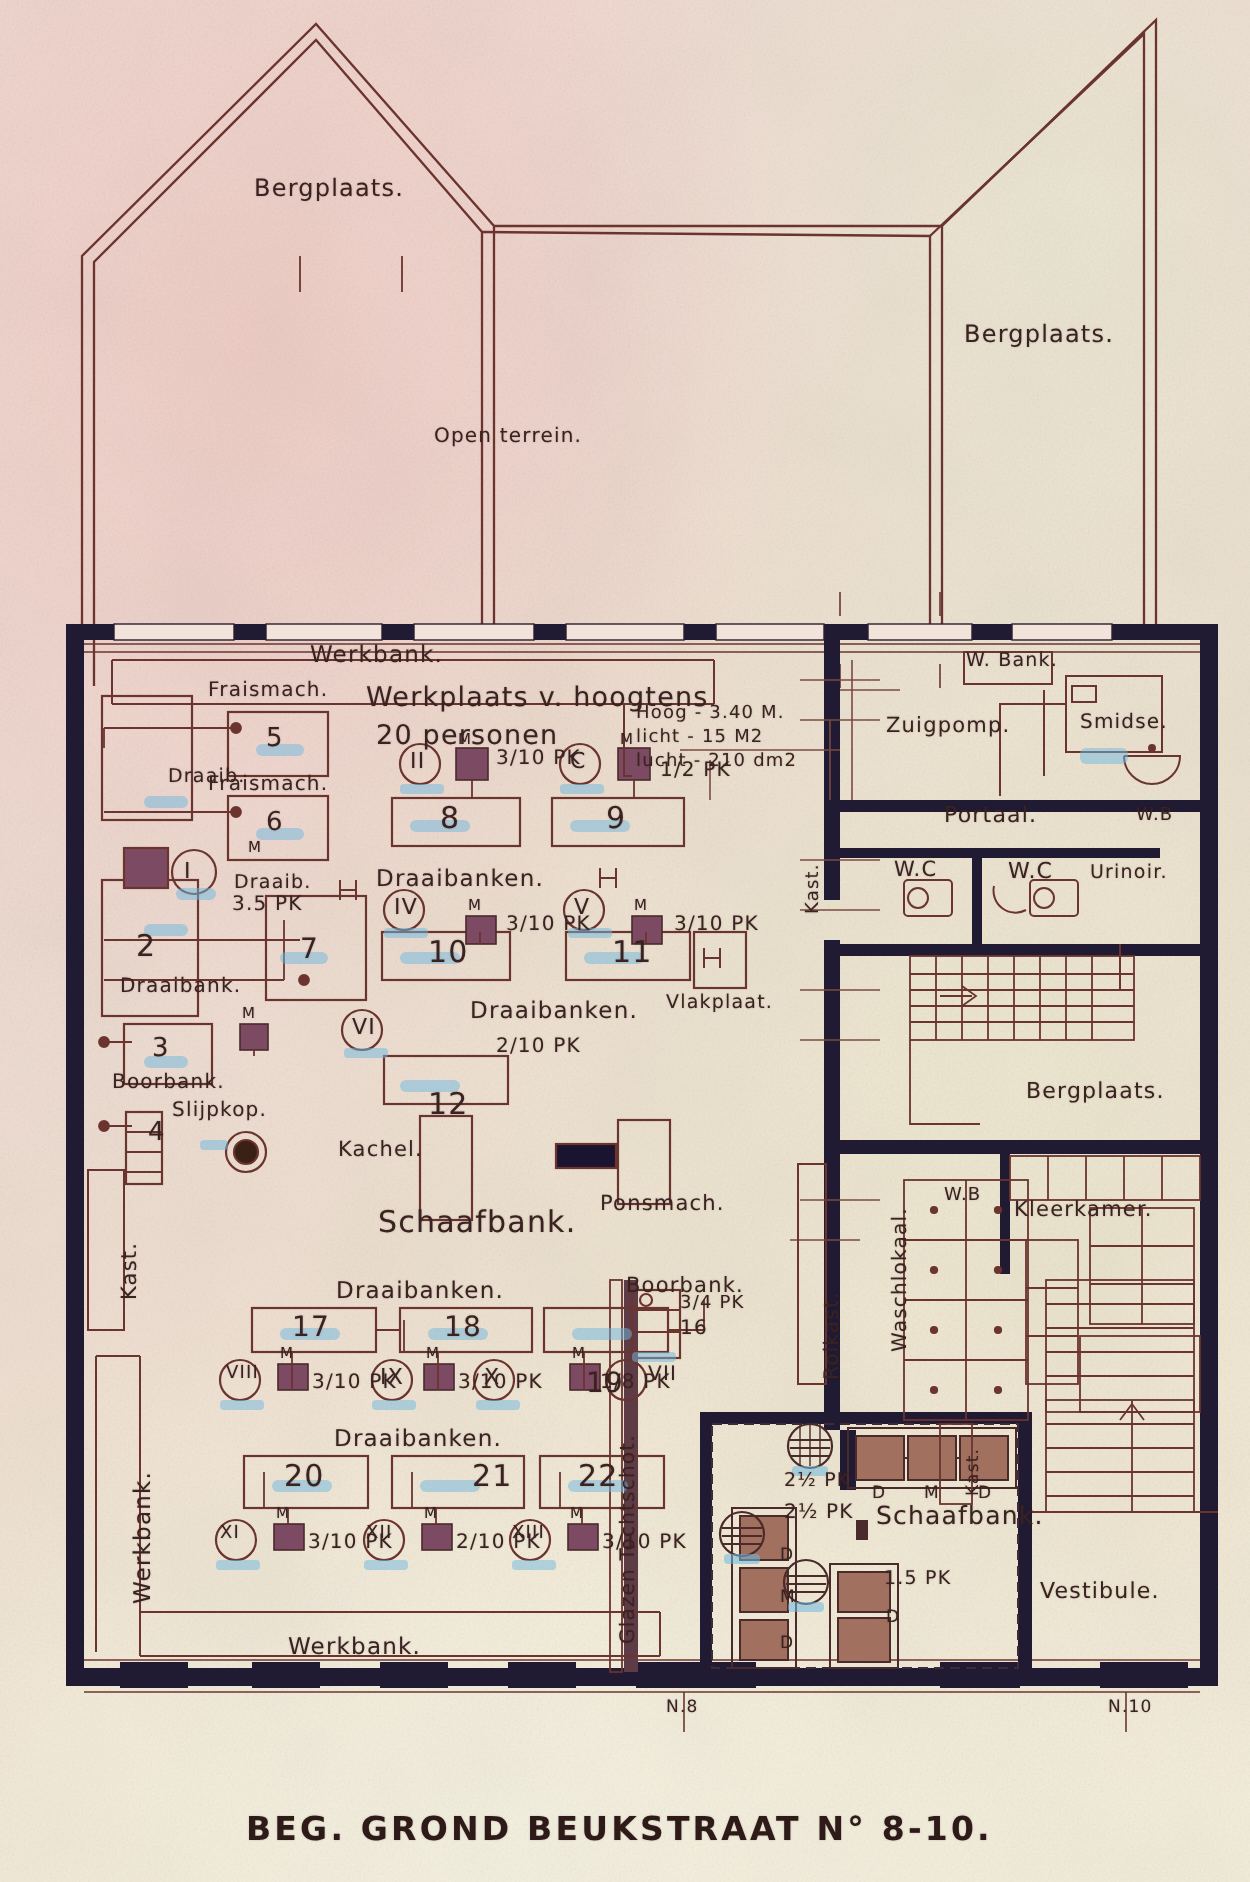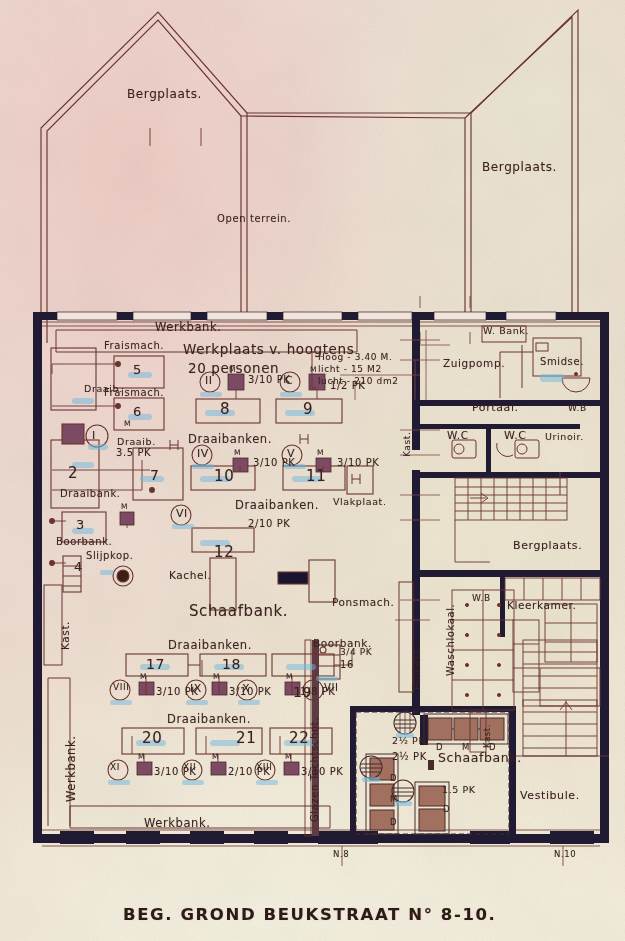--- a/index.html
+++ b/index.html
@@ -472,21 +472,21 @@
   <div class="lbl" style="left:117px;top:437px;font-size:9.5px;">Draaib.</div>
   <div class="lbl" style="left:60px;top:489px;font-size:10px;">Draaibank.</div>
   <div class="lbl" style="left:56px;top:537px;font-size:10px;">Boorbank.</div>
   <div class="lbl" style="left:86px;top:551px;font-size:10px;">Slijpkop.</div>
   <div class="lbl" style="left:141px;top:570px;font-size:10.5px;margin-left:28px;">Kachel.</div>
 
   <div class="lbl" style="left:188px;top:434px;font-size:11.5px;">Draaibanken.</div>
   <div class="lbl" style="left:235px;top:500px;font-size:11.5px;">Draaibanken.</div>
   <div class="lbl" style="left:333px;top:497px;font-size:9.5px;">Vlakplaat.</div>
   <div class="lbl" style="left:189px;top:604px;font-size:15px;">Schaafbank.</div>
-  <div class="lbl" style="left:300px;top:597px;font-size:10.5px;margin-left:32px;">Ponsmach.</div>
+  <div class="lbl" style="left:300px;top:597px;font-size:10.5px;">Ponsmach.</div>
   <div class="lbl" style="left:168px;top:640px;font-size:11.5px;">Draaibanken.</div>
   <div class="lbl" style="left:167px;top:714px;font-size:11.5px;">Draaibanken.</div>
   <div class="lbl" style="left:313px;top:638px;font-size:10.5px;">Boorbank.</div>
   <div class="lbl vert" style="left:310px;top:822px;font-size:10px;transform:rotate(-90deg);">Glazen Tochtschot.</div>
   <div class="lbl vert" style="left:412px;top:690px;font-size:10px;transform:rotate(-90deg);">Rolkast.</div>
 
   <div class="lbl" style="left:443px;top:358px;font-size:10.5px;">Zuigpomp.</div>
   <div class="lbl" style="left:540px;top:357px;font-size:10px;">Smidse.</div>
   <div class="lbl" style="left:472px;top:402px;font-size:11px;">Portaal.</div>
   <div class="lbl" style="left:568px;top:404px;font-size:9px;">W.B</div>

